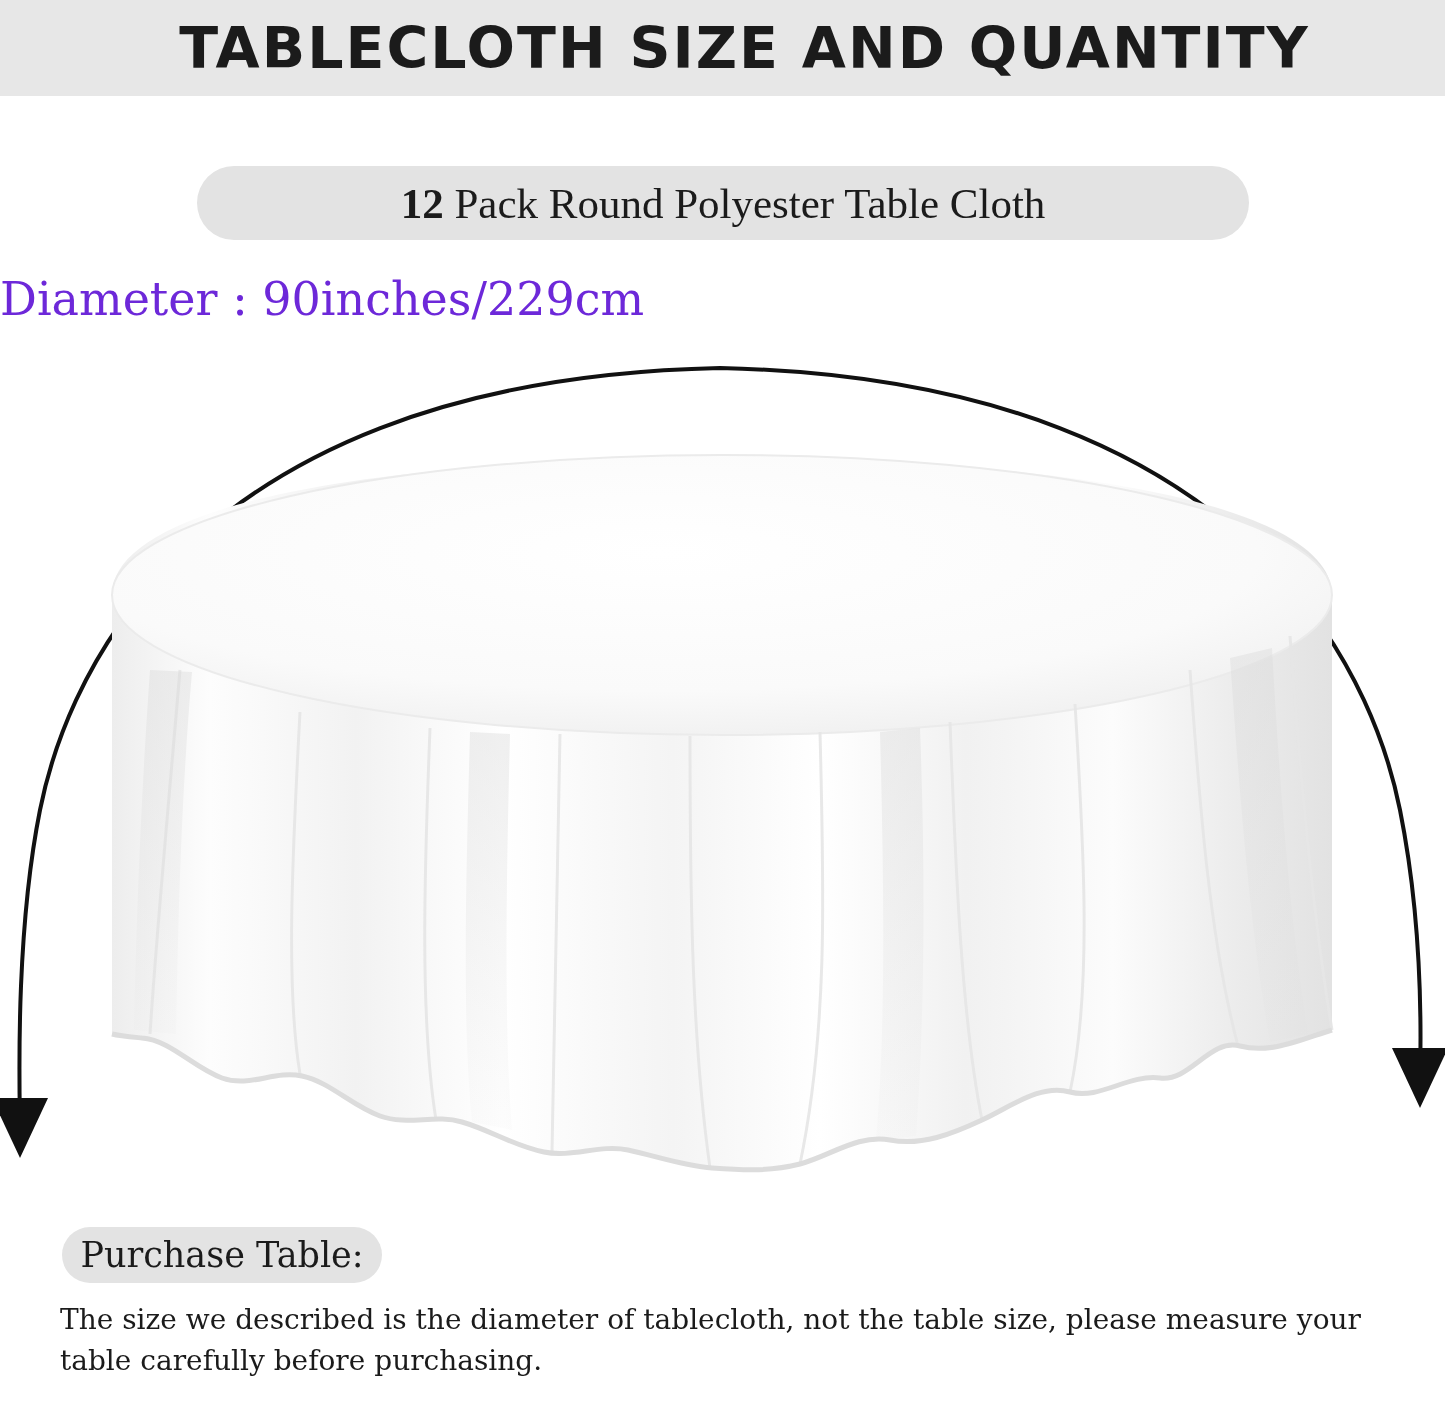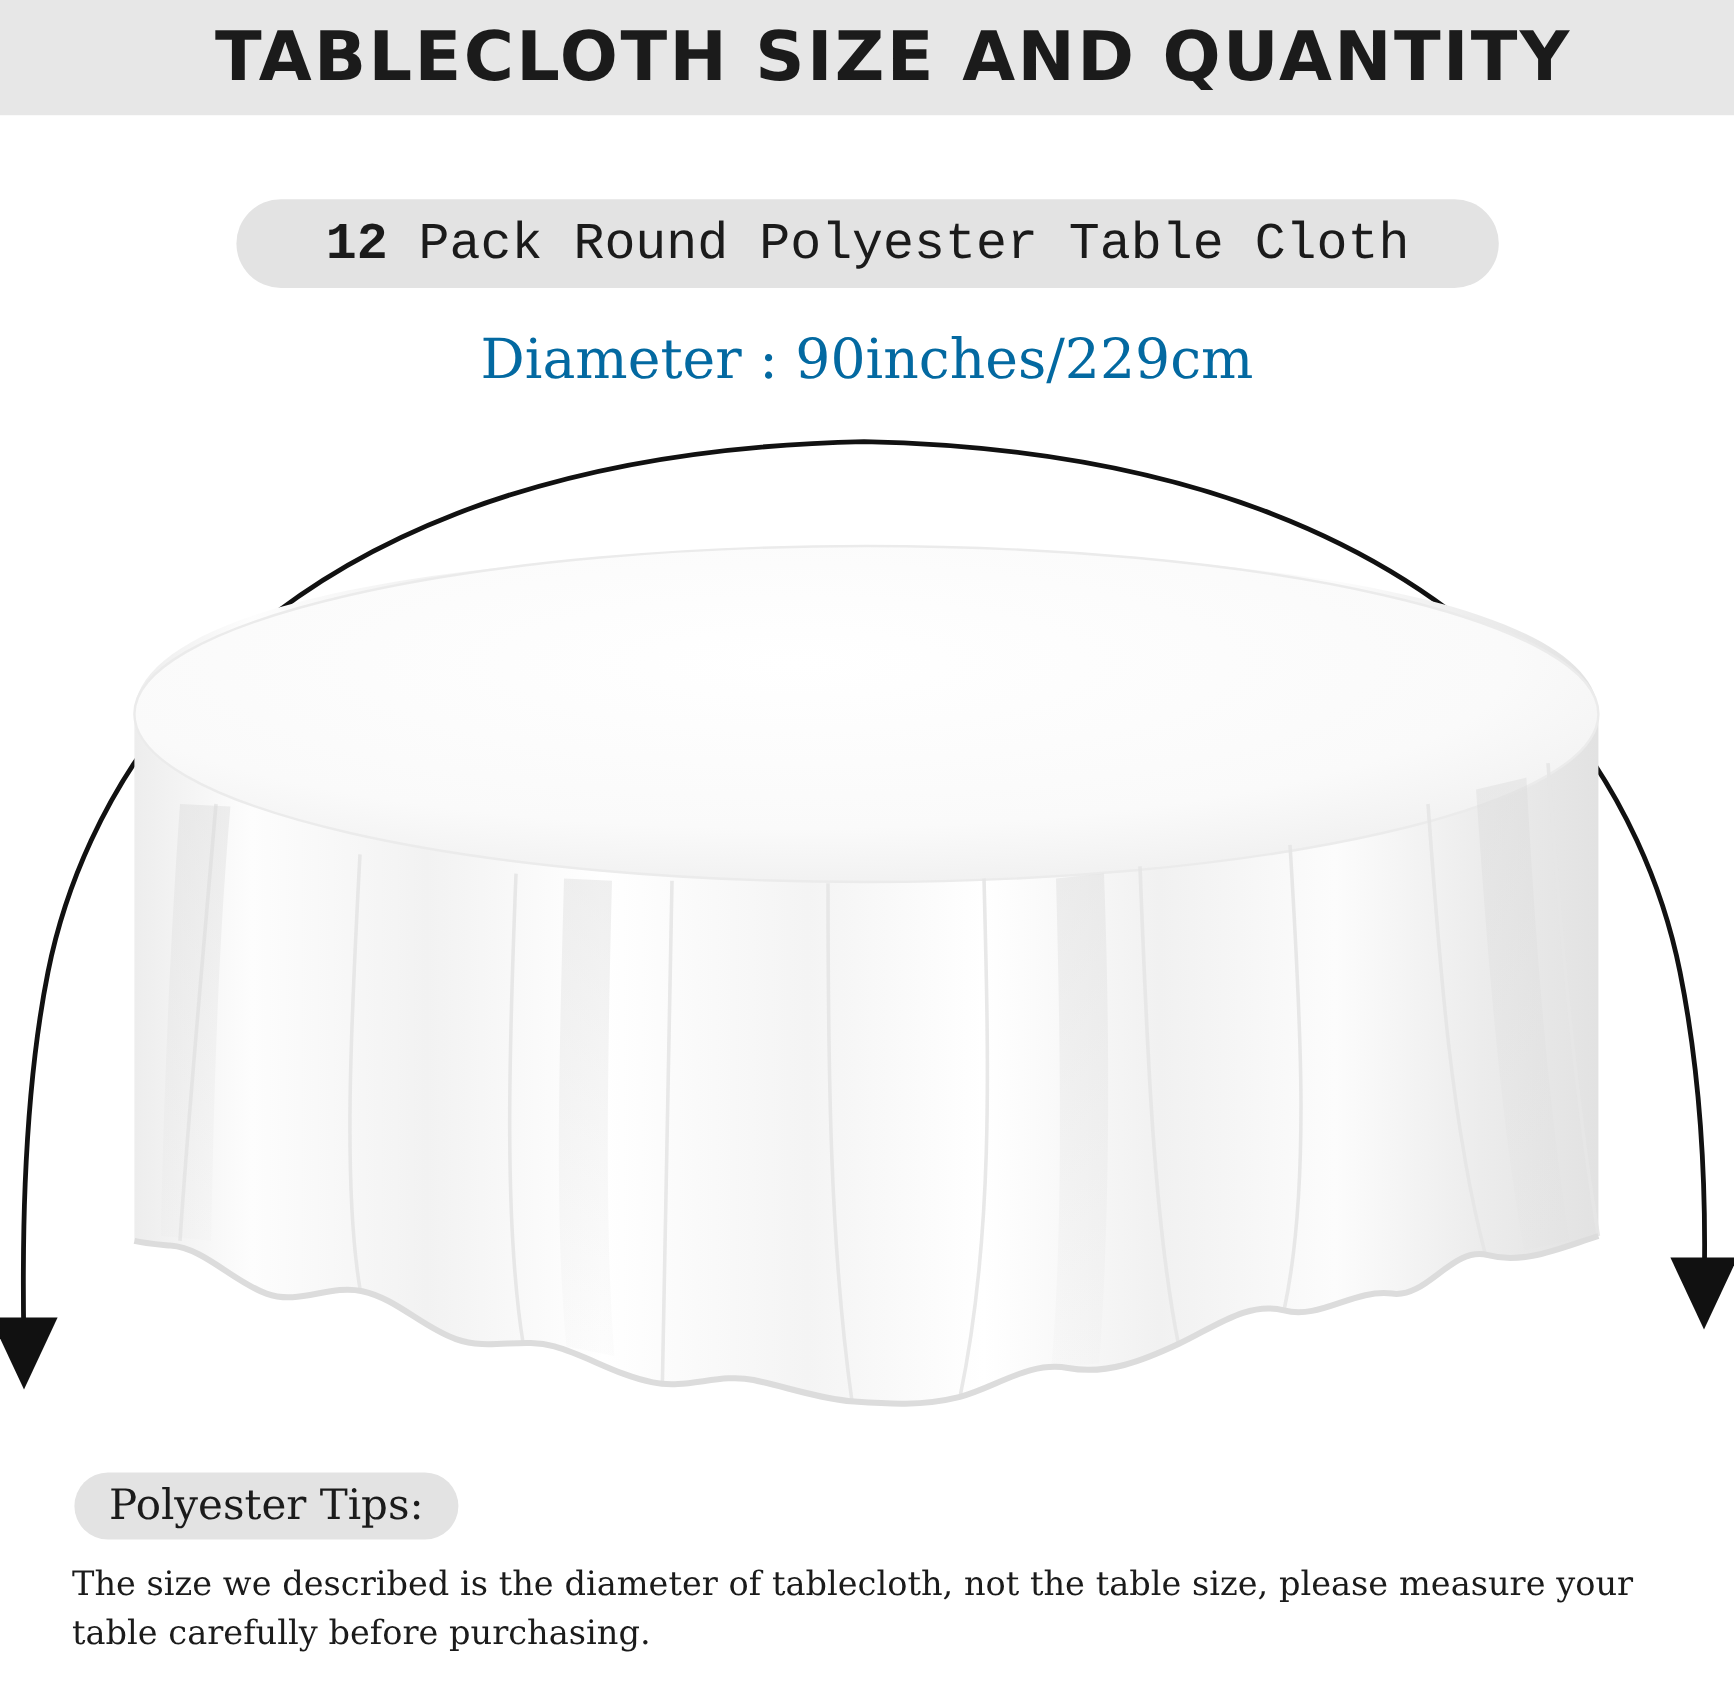--- a/index.html
+++ b/index.html
@@ -46,38 +46,38 @@
     top: 166px;
     width: 1052px;
     height: 74px;
     background: #e3e3e3;
     border-radius: 37px;
     display: flex;
     align-items: center;
     justify-content: center;
   }
   .pill-text {
-    font-family: Liberation Mono, monospace;
+    font-family: Liberation Serif, serif;
     font-size: 43px;
     color: #1b1b1b;
     white-space: nowrap;
   }
   .pill-text b {
     font-weight: 700;
   }
 
   .diameter-line {
     position: absolute;
     left: 0;
     top: 272px;
     width: 1445px;
-    text-align: center;
+    text-align: left;
     font-family: "DejaVu Serif", serif;
     font-size: 46px;
-    color: #0369a1;
+    color: #6d28d9;
   }
 
   
   .illustration {
     position: absolute;
     left: 0;
     top: 340px;
     width: 1445px;
     height: 860px;
   }
@@ -226,15 +226,15 @@
                C922,806 952,794 982,780
                C1012,766 1040,744 1070,752
                C1100,760 1128,734 1160,738
                C1190,742 1210,698 1240,706
                C1270,714 1300,700 1332,690" fill="none" stroke="#dcdcdc" stroke-width="5"></path>
     </g>
   </svg>
 </div>
 
 <div class="tips-pill">
-  <div class="tips-pill-text">Polyester Tips:</div>
+  <div class="tips-pill-text">Purchase Table:</div>
 </div>
 <div class="tips-body">The size we described is the diameter of tablecloth, not the table size, please measure your table carefully before purchasing.</div>
 
 </body></html>

